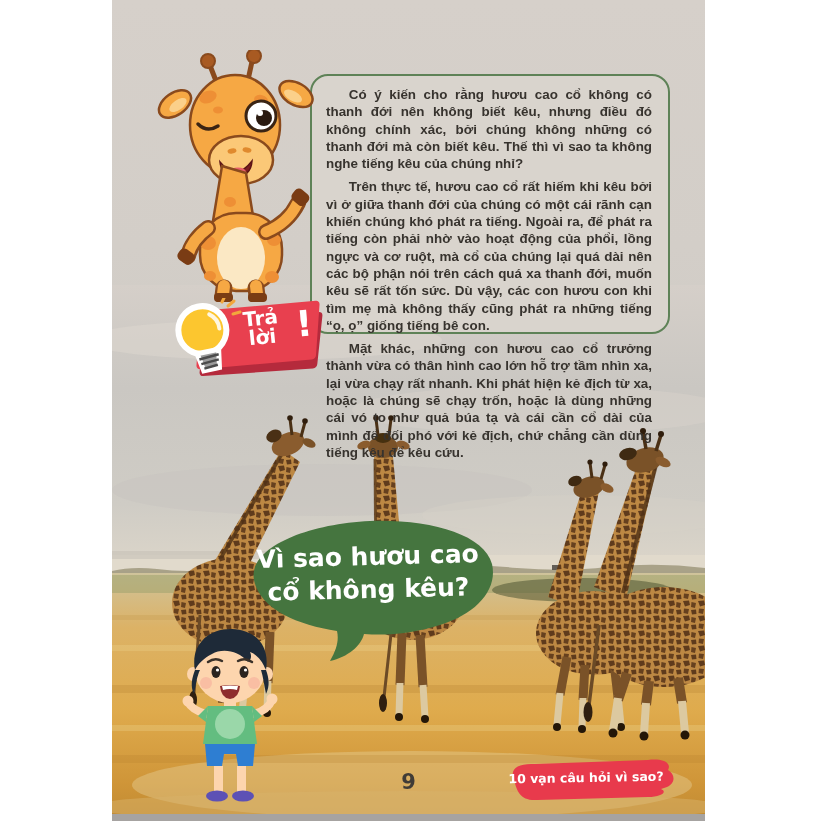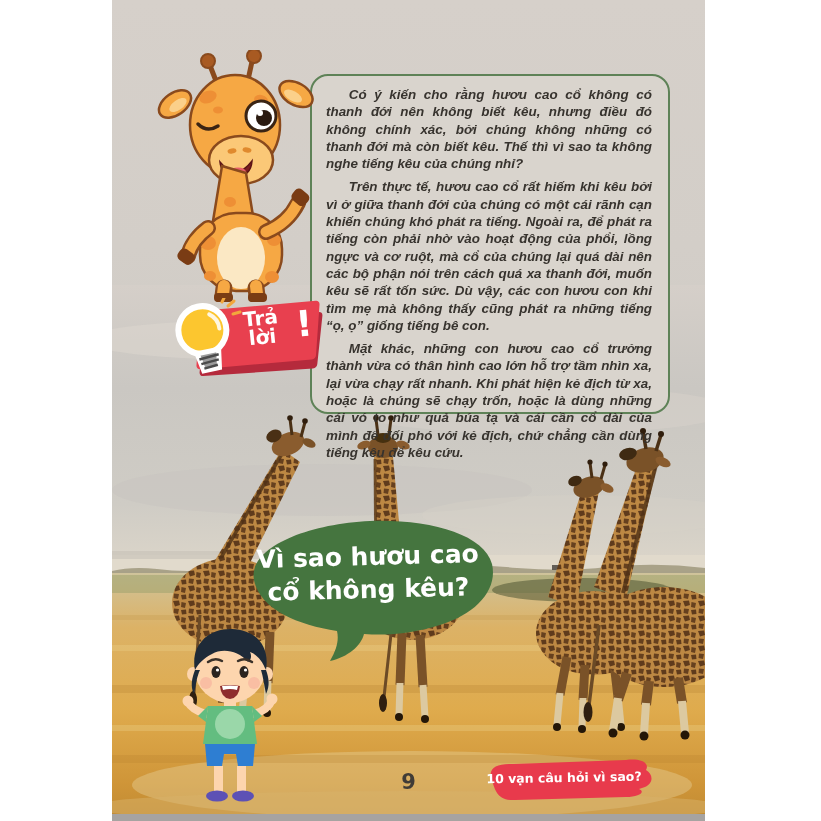--- a/index.html
+++ b/index.html
@@ -2,24 +2,24 @@
 <html><head>
 <meta charset="utf-8">
 <style>
   html,body{margin:0;padding:0;}
   body{width:821px;height:821px;background:#ffffff;position:relative;overflow:hidden;
        font-family:"Liberation Sans",sans-serif;}
   .page{position:absolute;left:112px;top:0;width:593px;height:821px;overflow:hidden;
         background:linear-gradient(#d6d0ca 0%,#d3cec8 30%,#d0ccc6 45%);}
   .photo{position:absolute;left:0;top:285px;width:593px;height:536px;display:block;}
 
-  .textbox{position:absolute;left:198px;top:74px;width:360px;height:340px;box-sizing:border-box;
+  .textbox{position:absolute;left:198px;top:74px;width:360px;height:260px;box-sizing:border-box;
            background:#d9d4cd;border:2px solid #5e8257;border-radius:18px;
            padding:10px 16px 6px 14px;color:#37332e;font-weight:bold;
-           font-size:13.4px;line-height:17.3px;text-align:justify;font-style:italic;}
+           font-size:13.4px;line-height:17.3px;text-align:justify;}
   .textbox p{margin:0 0 6px 0;text-indent:1.7em;}
 
   .mascot{position:absolute;left:36px;top:50px;width:178px;height:252px;}
 
   .badge{position:absolute;left:56px;top:294px;width:156px;height:88px;}
   .badge-shadow{position:absolute;left:34px;top:22px;width:118px;height:56px;background:#b52a3c;
                 transform:rotate(-4deg) skewX(-10deg);border-radius:4px;}
   .badge-bg{position:absolute;left:30px;top:12px;width:120px;height:58px;background:#e8404f;
             transform:rotate(-5deg) skewX(-9deg);border-radius:4px;}
   .badge-text{position:absolute;left:76px;top:15px;transform:rotate(-6deg);color:#ffffff;
@@ -33,21 +33,21 @@
   .bubble-svg{position:absolute;left:0;top:0;width:258px;height:146px;}
   .bubble-text{position:absolute;left:0;top:22px;width:248px;text-align:center;color:#ffffff;
                transform:rotate(-1.5deg);font-family:"DejaVu Sans",sans-serif;font-weight:bold;
                font-size:25px;line-height:33px;}
 
   .boy{position:absolute;left:70px;top:622px;width:96px;height:186px;}
 
   .pagenum{position:absolute;left:0;top:770px;width:593px;text-align:center;color:#403c37;
            font-family:"DejaVu Sans",sans-serif;font-size:21px;font-weight:bold;}
 
-  .banner{position:absolute;left:366px;top:758px;width:180px;height:44px;}
+  .banner{position:absolute;left:388px;top:758px;width:180px;height:44px;}
   .banner-svg{position:absolute;left:0;top:0;width:180px;height:44px;}
   .banner-text{position:absolute;left:0;top:12px;width:172px;text-align:center;color:#ffffff;
                font-family:"DejaVu Sans",sans-serif;font-size:12.5px;font-weight:bold;
                transform:rotate(-1deg);}
 </style>
 </head>
 <body>
 
 <div class="page">
 

